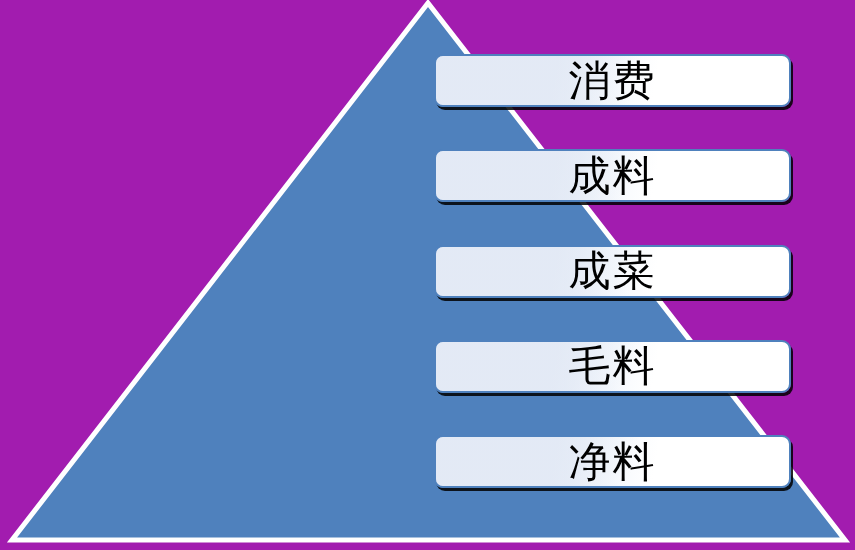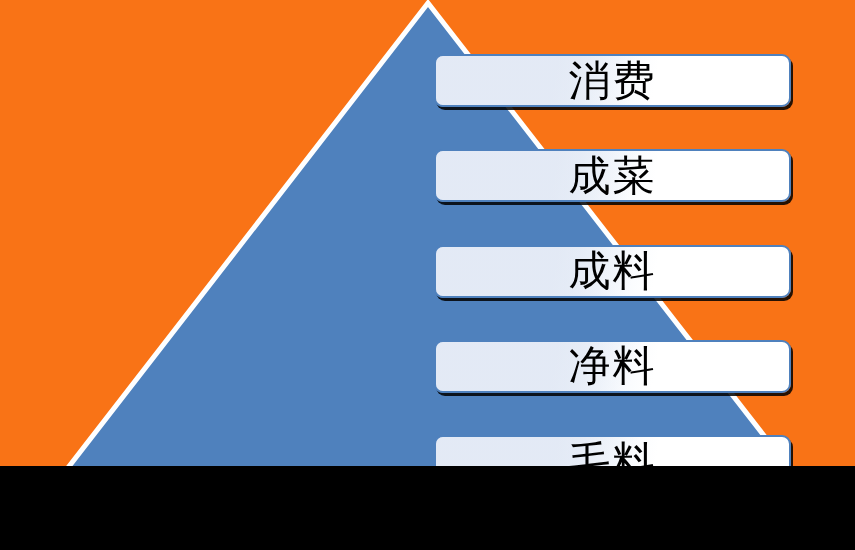--- a/index.html
+++ b/index.html
@@ -4,22 +4,22 @@
 <title>Pyramid Diagram</title>
 <style>
   html, body {
     margin: 0;
     padding: 0;
     background: #000000;
   }
   #stage {
     position: relative;
     width: 855px;
-    height: 466px;
-    background: #f97316;
+    height: 550px;
+    background: #a21caf;
     overflow: hidden;
     font-family: "DejaVu Serif", "Liberation Serif", serif;
   }
 
   
   #pyramid-layer {
     position: absolute;
     left: 0;
     top: 0;
     width: 855px;
@@ -97,30 +97,30 @@
   </div>
 
   <div id="levels">
 
     <div class="level-box">
       <span class="level-label">消费</span>
     </div>
 
 
     <div class="level-box">
-      <span class="level-label">成菜</span>
+      <span class="level-label">成料</span>
     </div>
 
     <div class="level-box">
-      <span class="level-label">成料</span>
+      <span class="level-label">成菜</span>
     </div>
 
 
     <div class="level-box">
-      <span class="level-label">净料</span>
+      <span class="level-label">毛料</span>
     </div>
 
     <div class="level-box">
-      <span class="level-label">毛料</span>
+      <span class="level-label">净料</span>
     </div>
 
   </div>
 </div>
 
 </body></html>

